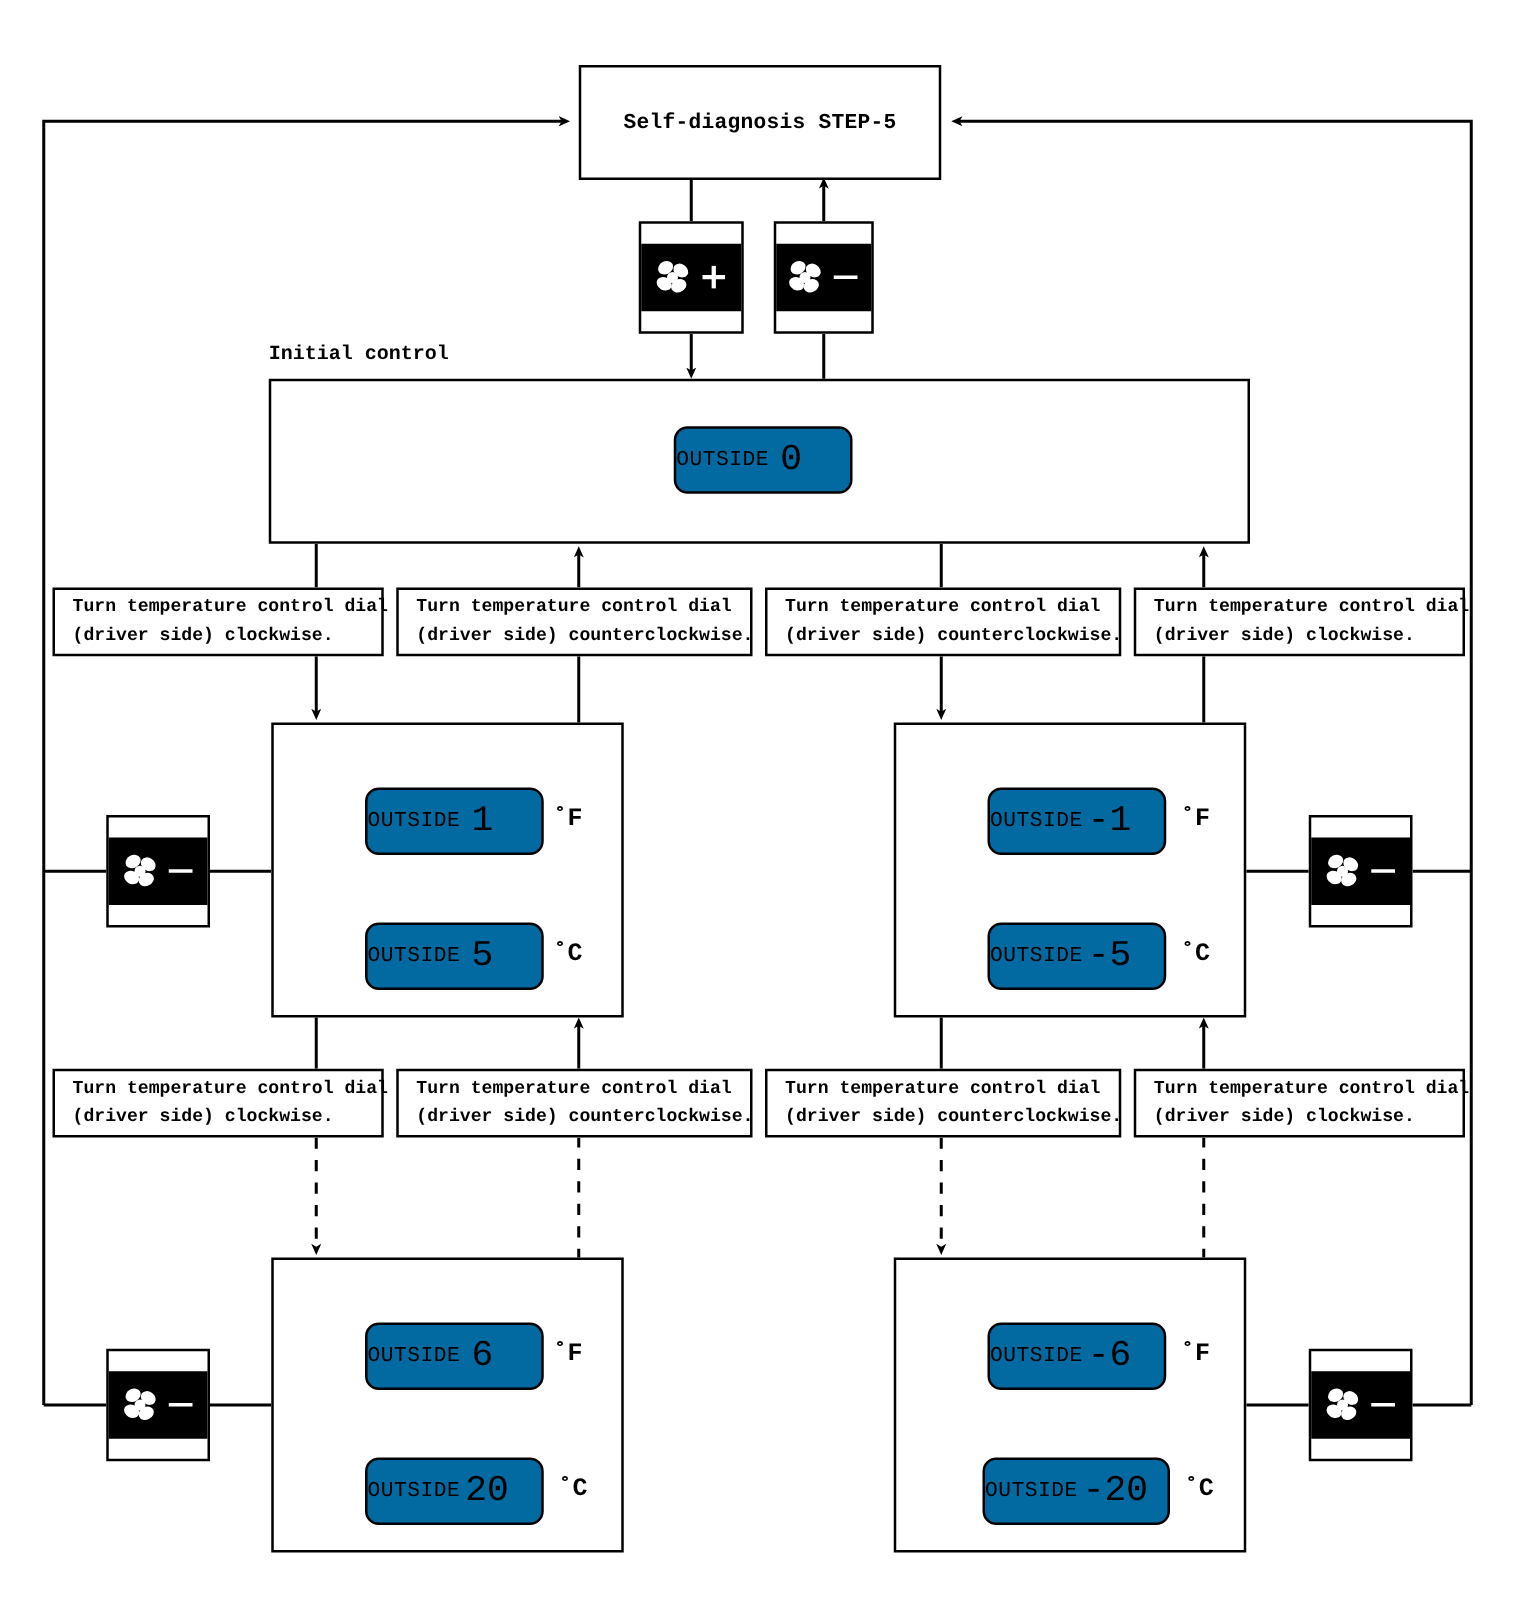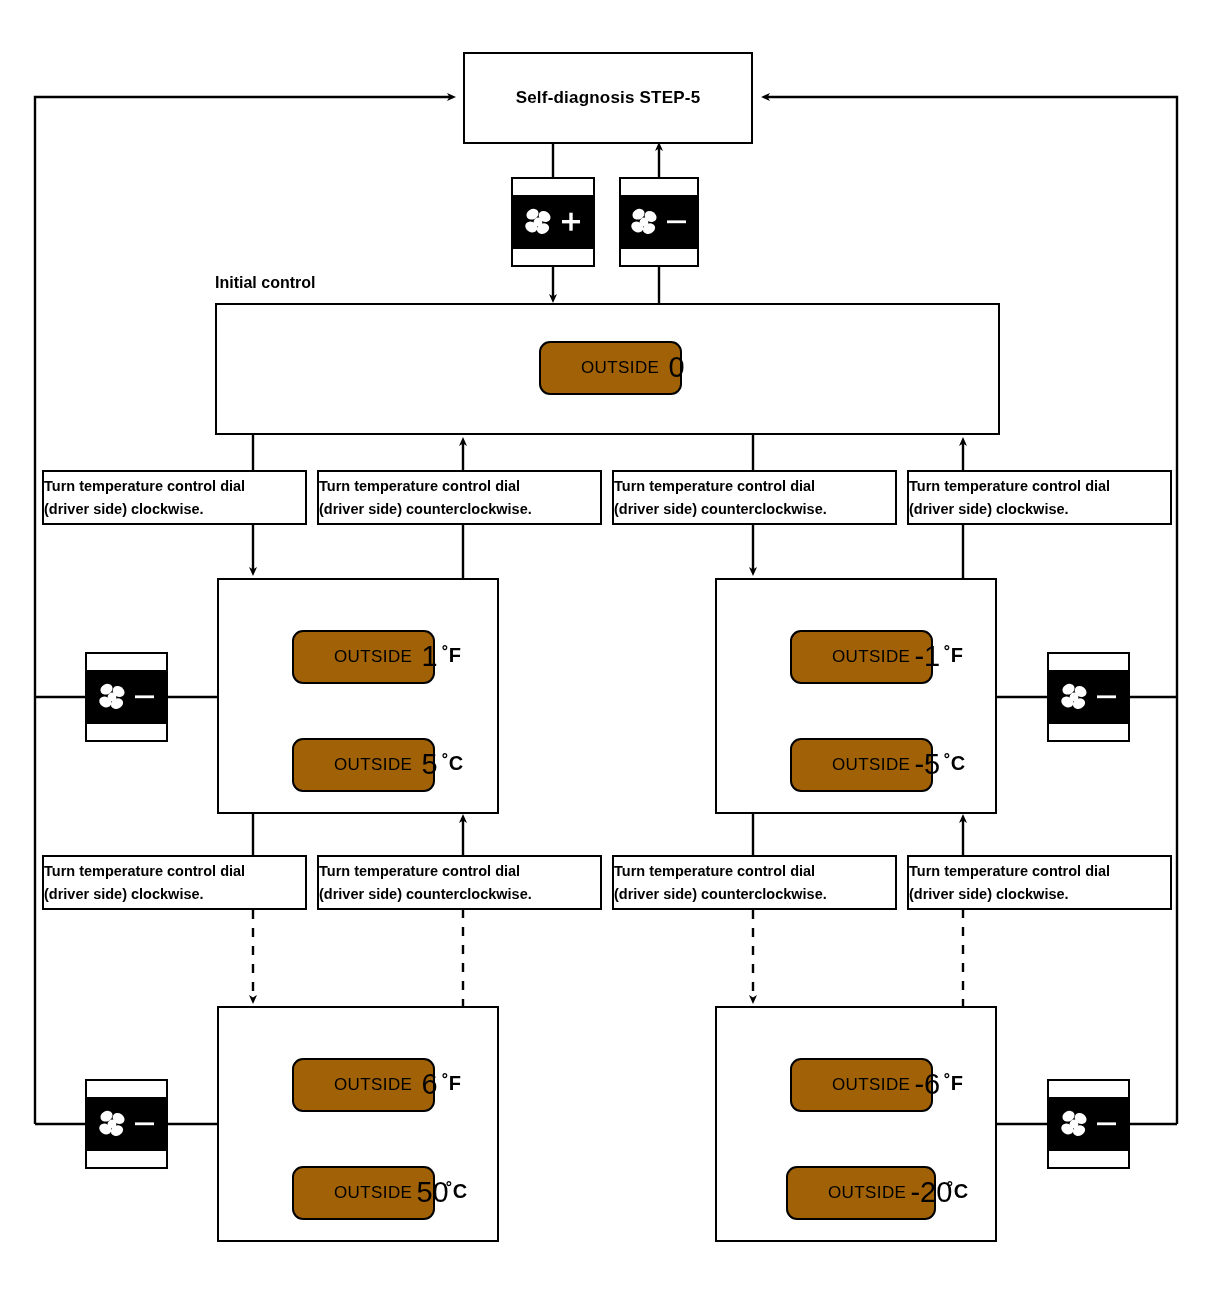--- a/index.html
+++ b/index.html
@@ -14,20 +14,21 @@
     color: #000000;
     position: relative;
     overflow: hidden;
   }
   #diagram {
     position: absolute;
     left: 0;
     top: 0;
     width: 1216px;
     height: 963px;
+    font-family: Liberation Mono, monospace;
   }
   
   .box {
     position: absolute;
     box-sizing: border-box;
     border: 2px solid #000;
     background: #fff;
   }
 
   
@@ -41,20 +42,21 @@
     font-weight: bold;
     letter-spacing: 0.2px;
     white-space: nowrap;
   }
 
   
   .instr {
     display: flex;
     flex-direction: column;
     justify-content: center;
+    padding-left: 14px;
     box-sizing: border-box;
   }
   .instr .line {
     font-size: 14.5px;
     font-weight: bold;
     line-height: 1.55;
     white-space: nowrap;
   }
 
   
@@ -64,25 +66,24 @@
     font-weight: bold;
     white-space: nowrap;
   }
 
   
   .pill {
     position: absolute;
     box-sizing: border-box;
     border: 2.5px solid #000;
     border-radius: 11px;
-    background: #a16207;
+    background: #0369a1;
     display: flex;
     align-items: center;
     justify-content: flex-start;
-    padding-left: 40px;
   }
   .pill .lbl {
     font-size: 17px;
     font-weight: normal;
     letter-spacing: 0.4px;
   }
   .pill .val {
     font-size: 29px;
     font-weight: normal;
     line-height: 1;
@@ -341,21 +342,21 @@
 
   <div class="box" style="left:217px; top:1006px; width:282px; height:236px;">
     <div class="pill" style="left:73px; top:50px; width:143px; height:54px;">
       <span class="lbl">OUTSIDE</span>
       <span class="val">6</span>
     </div>
     <div class="unit" style="left:223px; top:64px;">˚F</div>
 
     <div class="pill compact" style="left:73px; top:158px; width:143px; height:54px;">
       <span class="lbl">OUTSIDE</span>
-      <span class="val">50</span>
+      <span class="val">20</span>
     </div>
     <div class="unit" style="left:227px; top:172px;">˚C</div>
   </div>
 
   <div class="box" style="left:715px; top:1006px; width:282px; height:236px;">
     <div class="pill compact" style="left:73px; top:50px; width:143px; height:54px;">
       <span class="lbl">OUTSIDE</span>
       <span class="val">-6</span>
     </div>
     <div class="unit" style="left:227px; top:64px;">˚F</div>

